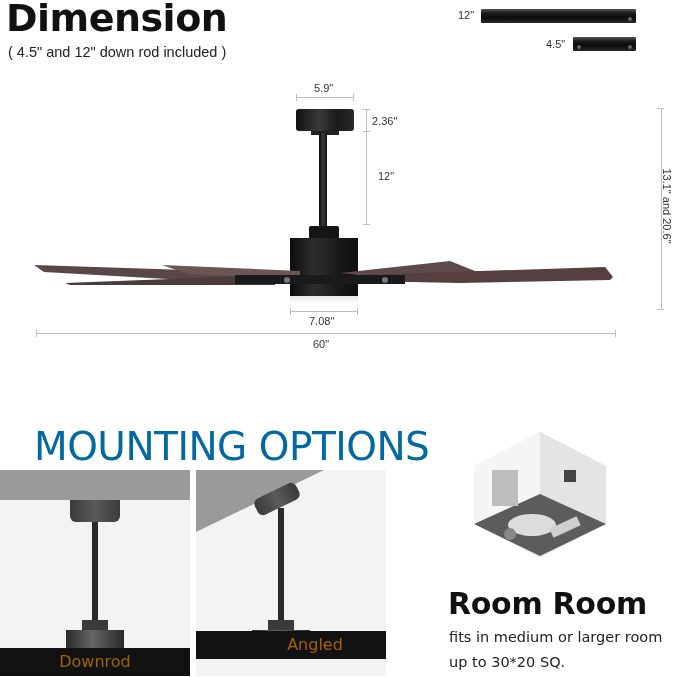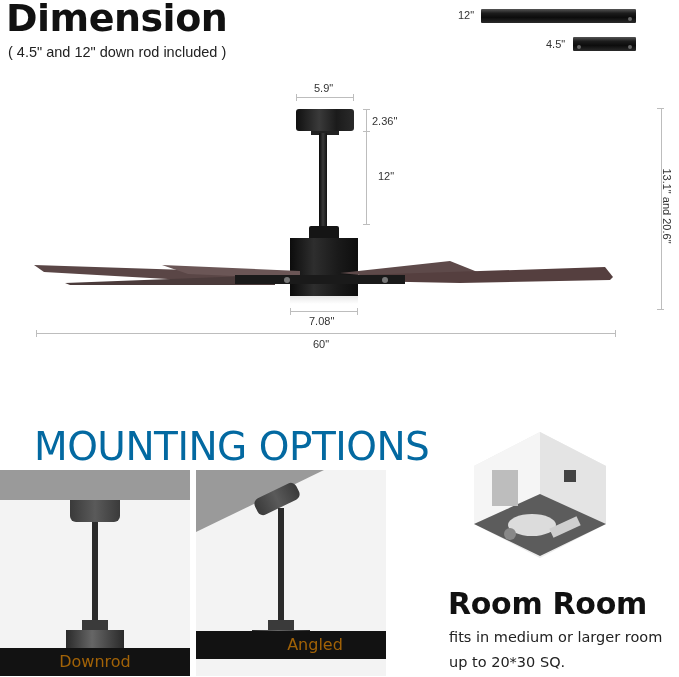--- a/index.html
+++ b/index.html
@@ -120,13 +120,13 @@
   <polygon points="70,2 136,36 136,94 70,64" fill="#e4e4e4"></polygon>
   <polygon points="4,94 70,64 136,94 70,126" fill="#5c5c5c"></polygon>
   <ellipse cx="62" cy="95" rx="24" ry="11" fill="#dcdcdc"></ellipse>
   <rect x="80" y="92" width="30" height="10" fill="#cfcfcf" transform="rotate(-25 95 97)"></rect>
   <rect x="22" y="40" width="26" height="36" fill="#bdbdbd"></rect>
   <rect x="94" y="40" width="12" height="12" fill="#444"></rect>
   <circle cx="40" cy="104" r="6" fill="#888"></circle>
 </svg>
 <div class="abs room-title">Room Room</div>
 <div class="abs room-line" style="top:629px;text-align:right;">fits in medium or larger room</div>
-<div class="abs room-line" style="top:654px;">up to 20*30 SQ.</div>
+<div class="abs room-line" style="top:654px;">up to 30*20 SQ.</div>
 
 </body></html>

